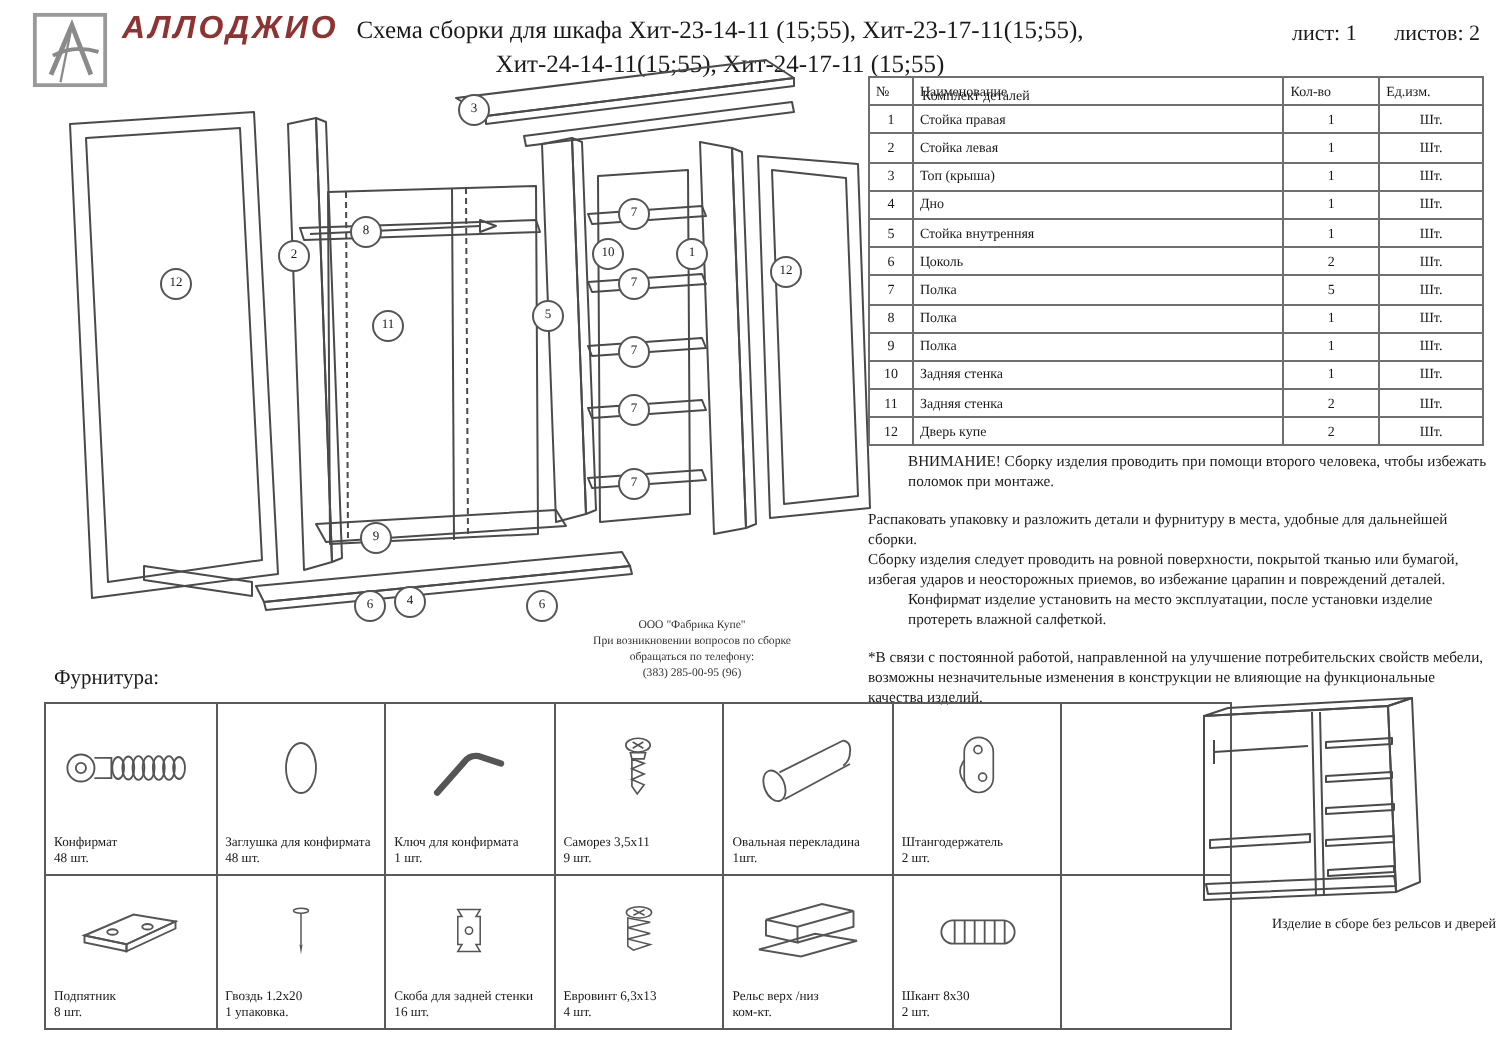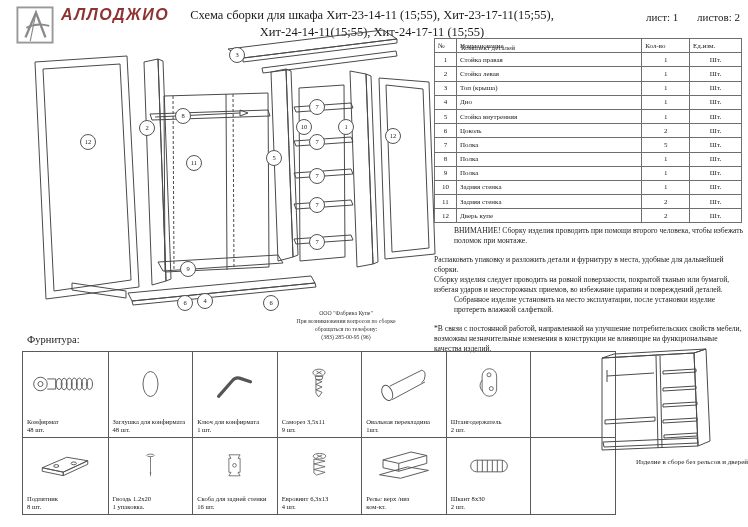--- a/index.html
+++ b/index.html
@@ -8,21 +8,21 @@
     font-family:"Liberation Serif", serif; color:#1a1a1a;
   }
   .abs { position:absolute; }
 
   
   #logo { left:16px; top:6px; display:flex; gap:7px; align-items:flex-start; }
   .logo-box { width:38px; height:38px; }
   .logo-text { display:flex; flex-direction:column; font-family:"Liberation Sans",sans-serif; font-weight:bold;font-style:italic; }
   .logo-brand { color:#8e3331; font-size:16px; letter-spacing:1.5px; }
   .logo-sub { color:#7d7d7d; font-size:14px; text-align:center; margin-top:-1px; }
-  #title { left:162px; top:7px; width:420px; text-align:center; font-size:12.5px; line-height:1.35; }
+  #title { left:150px; top:7px; width:420px; text-align:center; font-size:12.5px; line-height:1.35; }
   #sheetinfo { right:8px; top:11px; font-size:11px; }
   #sheetinfo span { margin-left:16px; }
 
   
   #parts-caption { left:434px; top:44px; font-size:7px;padding-left:27px; }
   #parts-table { left:434px; top:38px; width:308px; border-collapse:collapse; font-size:7px; }
   #parts-table th, #parts-table td { border:1px solid #6f6f6f; padding:1px 3px; height:11.2px; text-align:center; font-weight:normal; }
   #parts-table th { text-align:left; }
   #parts-table td.c1 { text-align:left; }
   #parts-table col.w0 { width:22px; } #parts-table col.w1 { width:186px; }
@@ -240,21 +240,21 @@
         <td class="c2">2</td>
         <td class="c3">Шт.</td>
       </tr>
     </tbody>
 </table>
 
 <div id="notes" class="abs">
   <p class="gap">ВНИМАНИЕ! Сборку изделия проводить при помощи второго человека, чтобы избежать поломок при монтаже.</p>
   <p>Распаковать упаковку и разложить детали и фурнитуру в места, удобные для дальнейшей сборки.</p>
   <p>Сборку изделия следует проводить на ровной поверхности, покрытой тканью или бумагой, избегая ударов и неосторожных приемов, во избежание царапин и повреждений деталей.</p>
-  <p class="gap">Собранное изделие установить на место эксплуатации, после установки изделие протереть влажной салфеткой.</p>
+  <p class="gap">Конфирмат изделие установить на место эксплуатации, после установки изделие протереть влажной салфеткой.</p>
   <p>*В связи с постоянной работой, направленной на улучшение потребительских свойств мебели, возможны незначительные изменения в конструкции не влияющие на функциональные качества изделий.</p>
 </div>
 
 <div id="factory-note" class="abs">
   <div>ООО "Фабрика Купе"</div>
   <div>При возникновении вопросов по сборке</div>
   <div>обращаться по телефону:</div>
   <div>(383) 285-00-95 (96)</div>
 </div>
 

